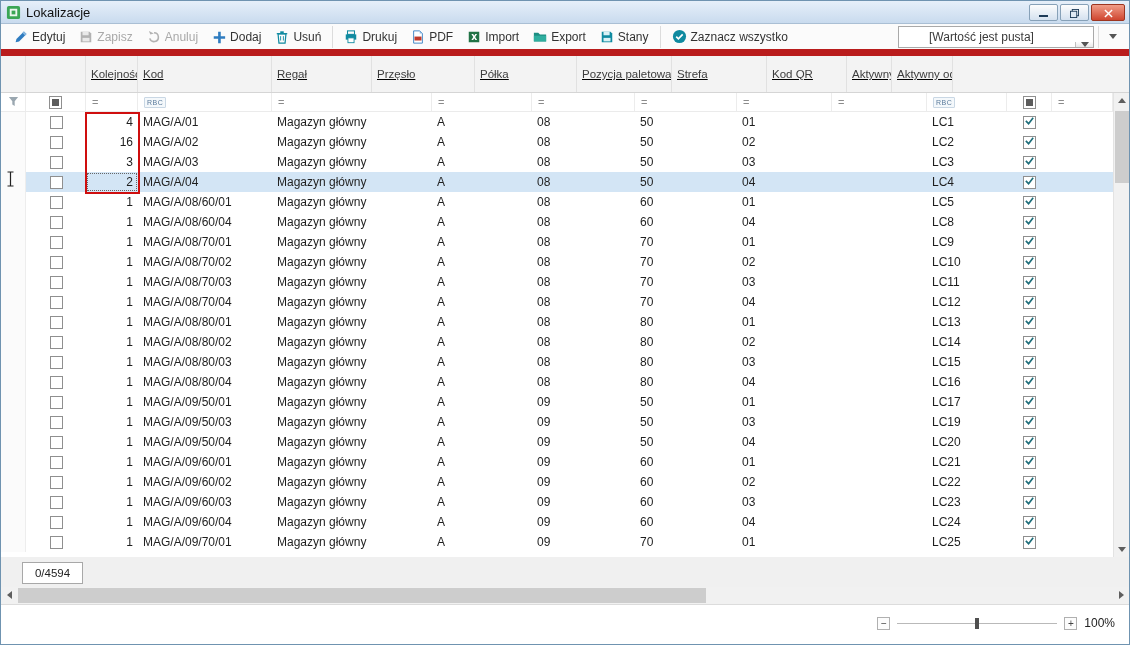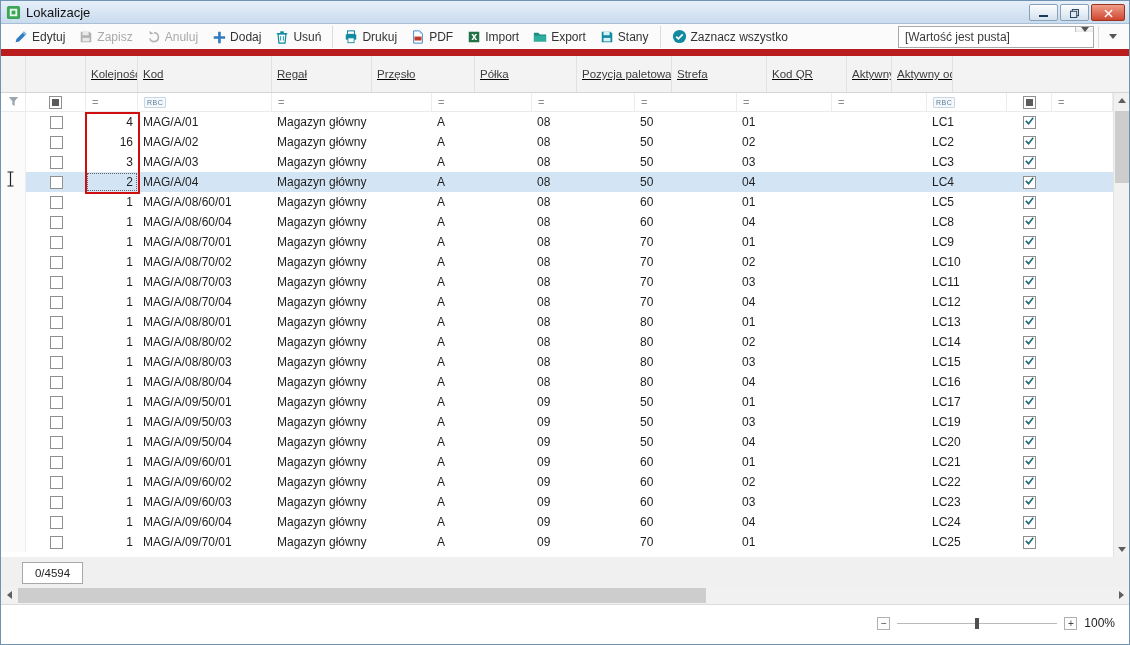--- a/index.html
+++ b/index.html
@@ -19,21 +19,21 @@
 
   
   .toolbar { position:absolute; top:23px; left:0; right:0; height:32px; background:#fbfbfb;
     border-bottom:7px solid #b91c1c; display:flex; align-items:center; padding:0 6px; }
   .tb-btn { display:inline-flex; align-items:center; gap:4px; padding:4px 7px; font-size:12px;
     color:#333; cursor:pointer; border-radius:2px; white-space:nowrap; }
   .tb-btn.disabled { color:#a9a9a9; cursor:default; }
   .tb-icon { display:inline-flex; align-items:center; }
   .tb-sep { width:1px; height:22px; background:#dcdcdc; margin:0 4px; flex:none; }
   .combo { margin-left:auto; width:196px; height:22px; border:1px solid #a9a9a9; background:#fff;
-    display:flex; align-items:flex-start; cursor:pointer; }
+    display:flex; align-items:flex-end; cursor:pointer;padding-left:24px; }
   .combo-text { flex:1; font-size:12px; color:#3a3a3a; padding:3px 6px; white-space:nowrap; overflow:hidden; }
   .combo-btn { width:18px; border-left:1px solid #bfbfbf; background:linear-gradient(#fdfdfd,#e8e8e8);
     display:flex; align-items:center; justify-content:center; }
   .tri-down { width:0; height:0; border-left:4px solid transparent; border-right:4px solid transparent; border-top:5px solid #555; }
   .tb-overflow { width:20px; height:22px; display:flex; align-items:center; justify-content:center; cursor:pointer; }
 
   
   .grid { position:absolute; top:55px; left:0; right:0; height:501px; background:#fff; }
   .c0{width:25px}.c1{width:60px}.c2{width:52px}.c3{width:134px}.c4{width:160px}.c5{width:100px}
   .c6{width:103px}.c7{width:102px}.c8{width:95px}.c9{width:95px}.c10{width:80px}.c11{width:45px}.c12{width:61px}

